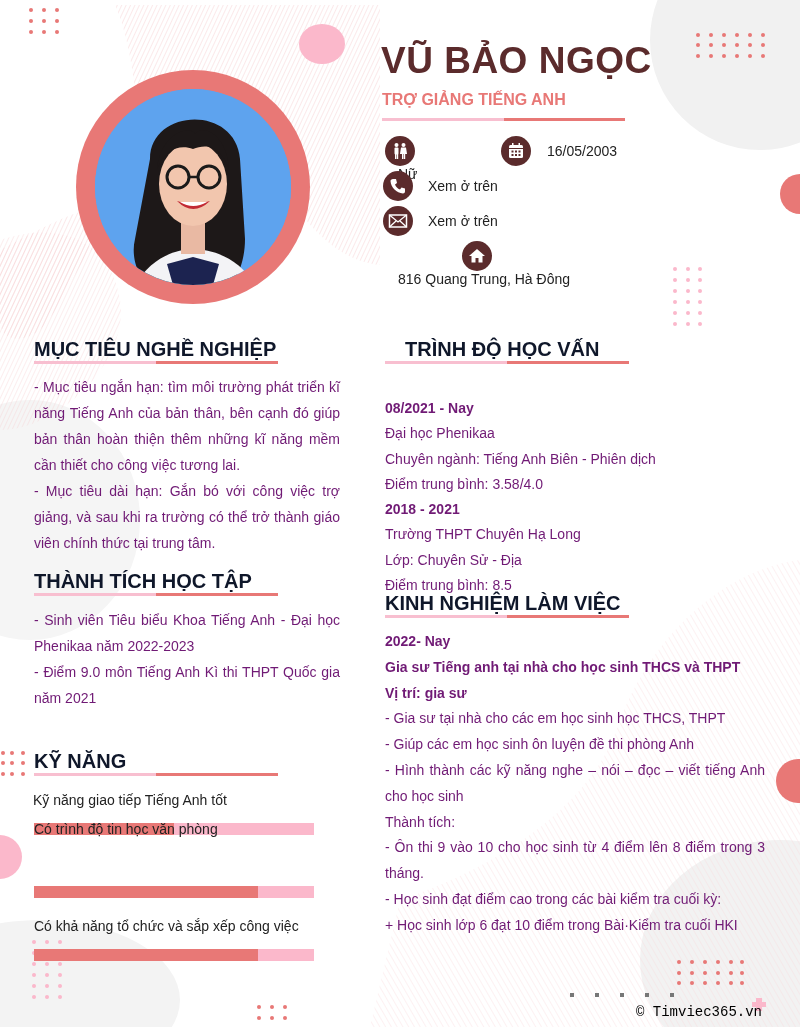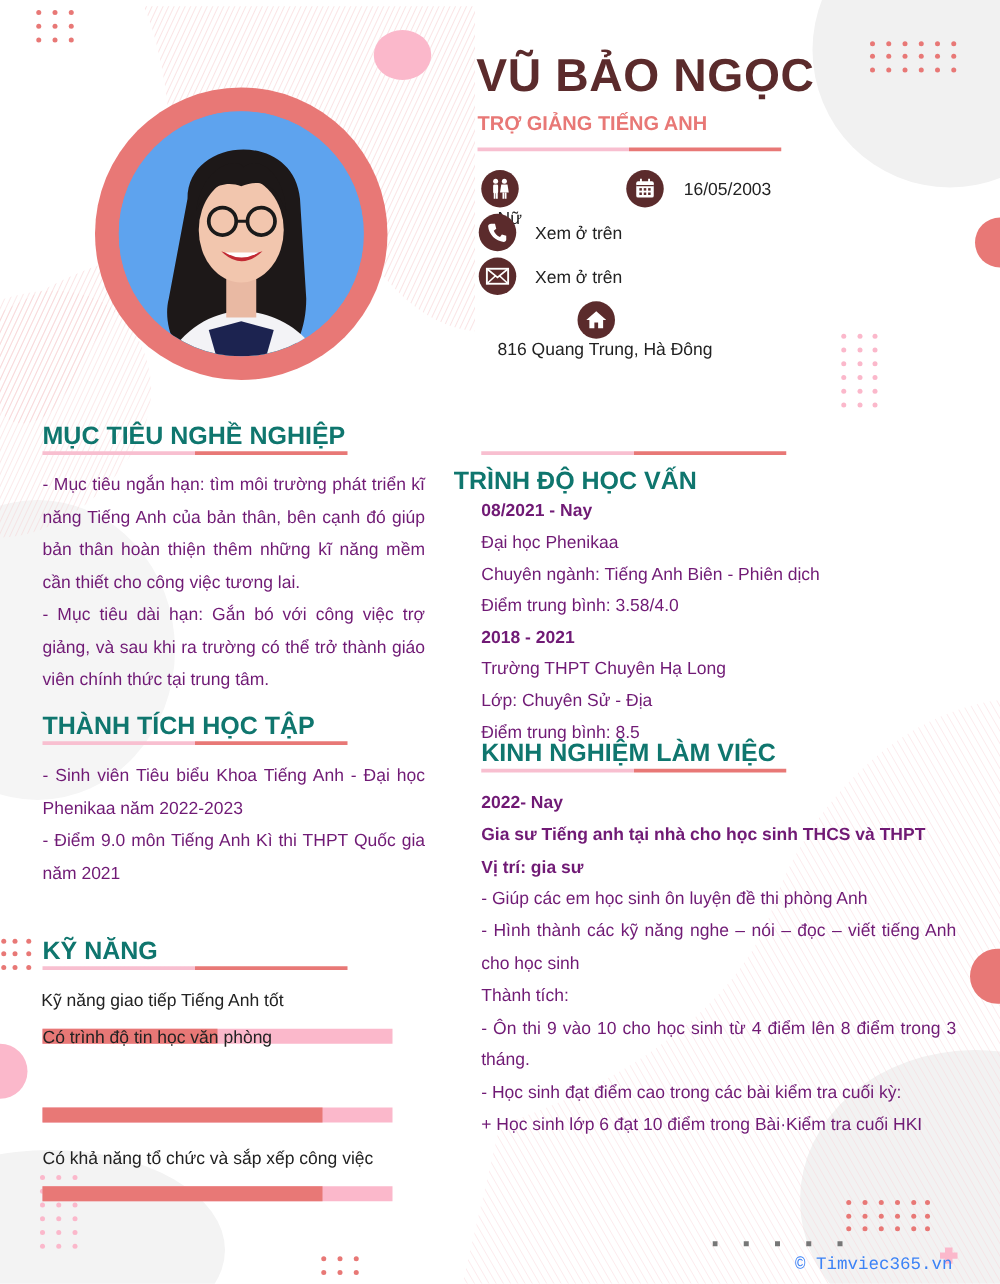--- a/index.html
+++ b/index.html
@@ -35,36 +35,36 @@
   }
   .contact-row { position: absolute; display: flex; align-items: center; }
   .cicon {
     width: 30px; height: 30px; border-radius: 50%; background: #5b2b2c;
     display: flex; align-items: center; justify-content: center; flex-shrink: 0;
   }
   .ctext { font-size: 14px; color: #222; margin-left: 15px; }
 
   
   .sec-title {
-    position: absolute; font-size: 20px; font-weight: bold; color: #0f766e;
+    position: absolute; font-size: 20px; font-weight: bold; color: #0f172a;
   }
   .para {
     position: absolute; font-size: 14px; line-height: 26px; color: #701a75; text-align: justify;
   }
   .line { display: block; }
   .bold { font-weight: bold; }
   .skill-label { position: absolute; font-size: 14px; color: #222; }
   .bar {
     position: absolute; left: 34px; width: 280px; height: 12px; background: #fbb8cb;
   }
   .bar-fill { height: 100%; background: #e87876; }
   .footer {
     position: absolute; left: 636px; top: 1004px;
     font-family: "Liberation Mono", "DejaVu Sans Mono", monospace;
-    font-size: 14px; color: #3b82f6;
+    font-size: 14px; color: #000000;
   }
 </style>
 </head>
 <body>
 
 <svg class="bg" style="left:0;top:0" width="800" height="1027" viewBox="0 0 800 1027">
   <defs>
     <pattern id="wave" width="4" height="4" patternUnits="userSpaceOnUse" patternTransform="rotate(25)">
       <line x1="0" y1="0" x2="0" y2="4" stroke="#f6c9cc" stroke-width="0.8"></line>
     </pattern>
@@ -346,39 +346,40 @@
 </div>
 <div class="skill-label" style="left:34px;top:821px;">Có trình độ tin học văn phòng</div>
 <div class="bar" style="top:886px;">
   <div class="bar-fill" style="width:80%;"></div>
 </div>
 <div class="skill-label" style="left:34px;top:918px;">Có khả năng tổ chức và sắp xếp công việc</div>
 <div class="bar" style="top:949px;">
   <div class="bar-fill" style="width:80%;"></div>
 </div>
 
-<div class="sec-title" style="left:363px;top:338px;margin-top:36px;">TRÌNH ĐỘ HỌC VẤN</div>
+<div class="sec-title" style="left:405px;top:338px;">TRÌNH ĐỘ HỌC VẤN</div>
 <div class="underline" style="left:385px;top:361px;width:244px;"></div>
 <div class="para" style="left:385px;top:396px;width:390px;line-height:25.3px;">
   <span class="line bold">08/2021 - Nay</span>
   <span class="line">Đại học Phenikaa</span>
   <span class="line">Chuyên ngành: Tiếng Anh Biên - Phiên dịch</span>
   <span class="line">Điểm trung bình: 3.58/4.0</span>
   <span class="line bold">2018 - 2021</span>
   <span class="line">Trường THPT Chuyên Hạ Long</span>
   <span class="line">Lớp: Chuyên Sử - Địa</span>
   <span class="line">Điểm trung bình: 8.5</span>
 </div>
 
 <div class="sec-title" style="left:385px;top:592px;">KINH NGHIỆM LÀM VIỆC</div>
 <div class="underline" style="left:385px;top:615px;width:244px;"></div>
 <div class="para" style="left:385px;top:629px;width:380px;line-height:25.8px;">
   <span class="line bold">2022- Nay</span>
   <span class="line bold">Gia sư Tiếng anh tại nhà cho học sinh THCS và THPT</span>
   <span class="line bold">Vị trí: gia sư</span>
+  <span class="line">- Gia sư tại nhà cho các em học sinh học THCS, THPT</span>
   <span class="line">- Giúp các em học sinh ôn luyện đề thi phòng Anh</span>
   <span class="line">- Hình thành các kỹ năng nghe – nói – đọc – viết tiếng Anh cho học sinh</span>
   <span class="line">Thành tích:</span>
   <span class="line">- Ôn thi 9 vào 10 cho học sinh từ 4 điểm lên 8 điểm trong 3 tháng.</span>
   <span class="line">- Học sinh đạt điểm cao trong các bài kiểm tra cuối kỳ:</span>
   <span class="line">+ Học sinh lớp 6 đạt 10 điểm trong Bài·Kiểm tra cuối HKI</span>
 </div>
 
 <div class="footer">© Timviec365.vn</div>
 

